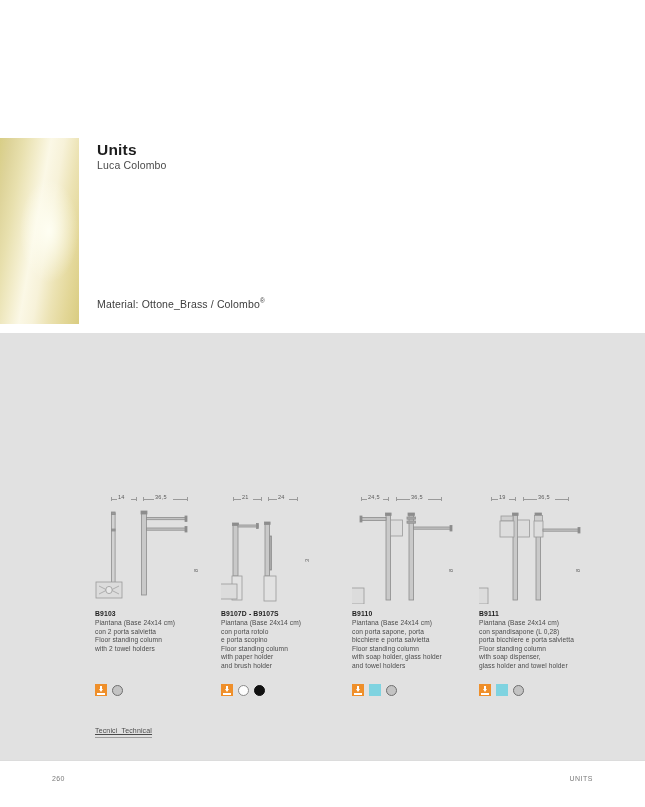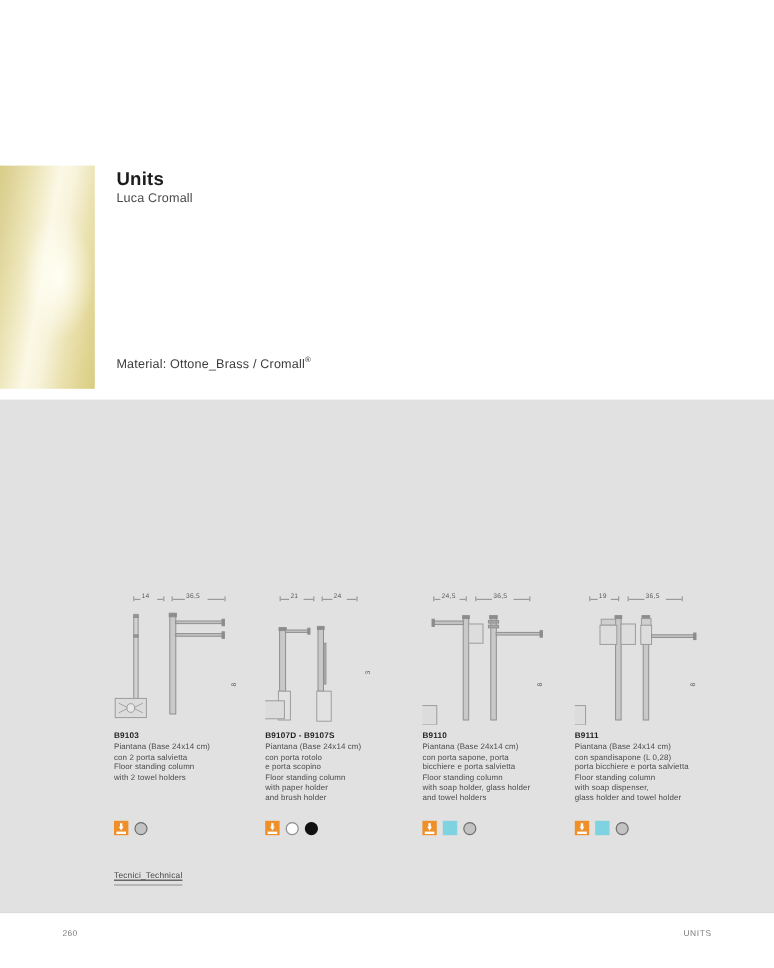--- a/index.html
+++ b/index.html
@@ -116,24 +116,24 @@
   .footer-label{position:absolute;right:52px;top:775px;font-size:7px;color:#7a7a7a;letter-spacing:.5px;}
 </style>
 </head>
 <body>
 
 <div class="top-area">
 
   <div class="brass-swatch"></div>
 
   <div class="title">Units</div>
-  <div class="author">Luca Cromall</div>
+  <div class="author">Luca Colombo</div>
 
   <div class="material">
-    <span>Material: Ottone_Brass / Cromall</span><sup>®</sup>
+    <span>Material: Ottone_Brass / Colombo</span><sup>®</sup>
   </div>
 </div>
 
 <div class="grey-band"></div>
 
 <div class="product p0" style="position:absolute;top:333px;">
   <div class="drawing">
     <div class="dim-row">
       <span class="tick" style="left:16px;"></span>
       <span class="dim-bar" style="left:17px;width:5px;"></span>

